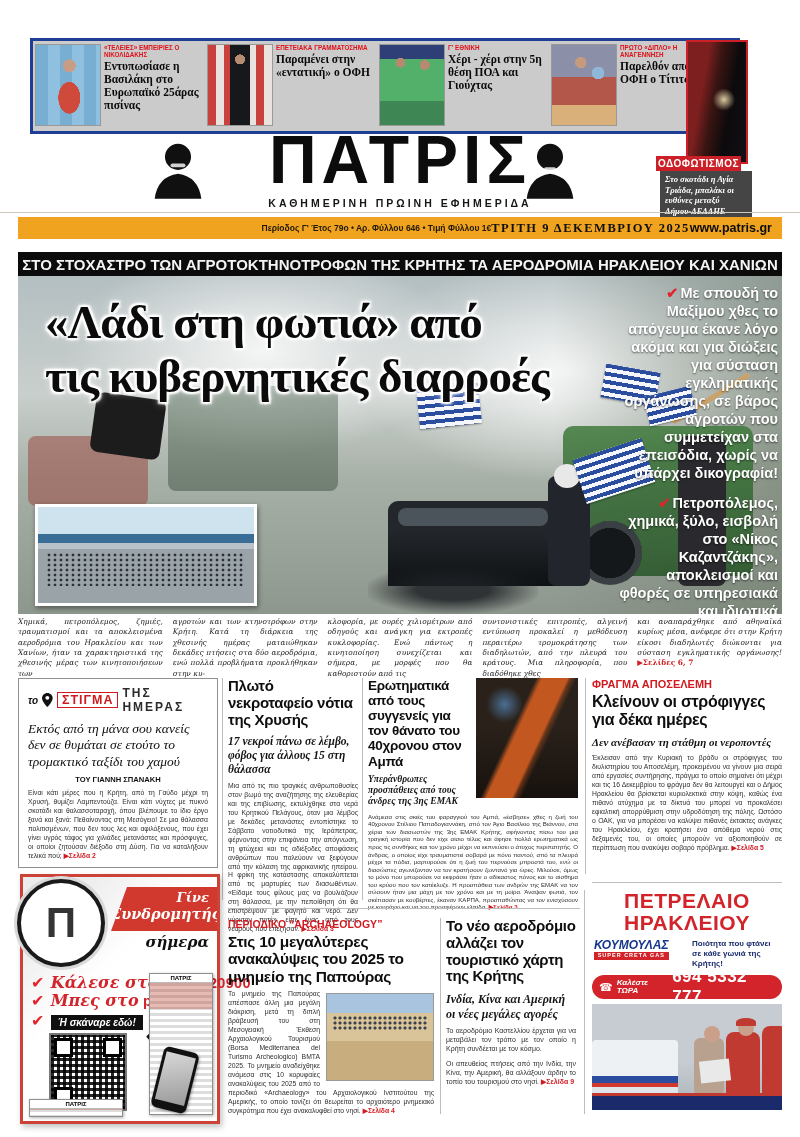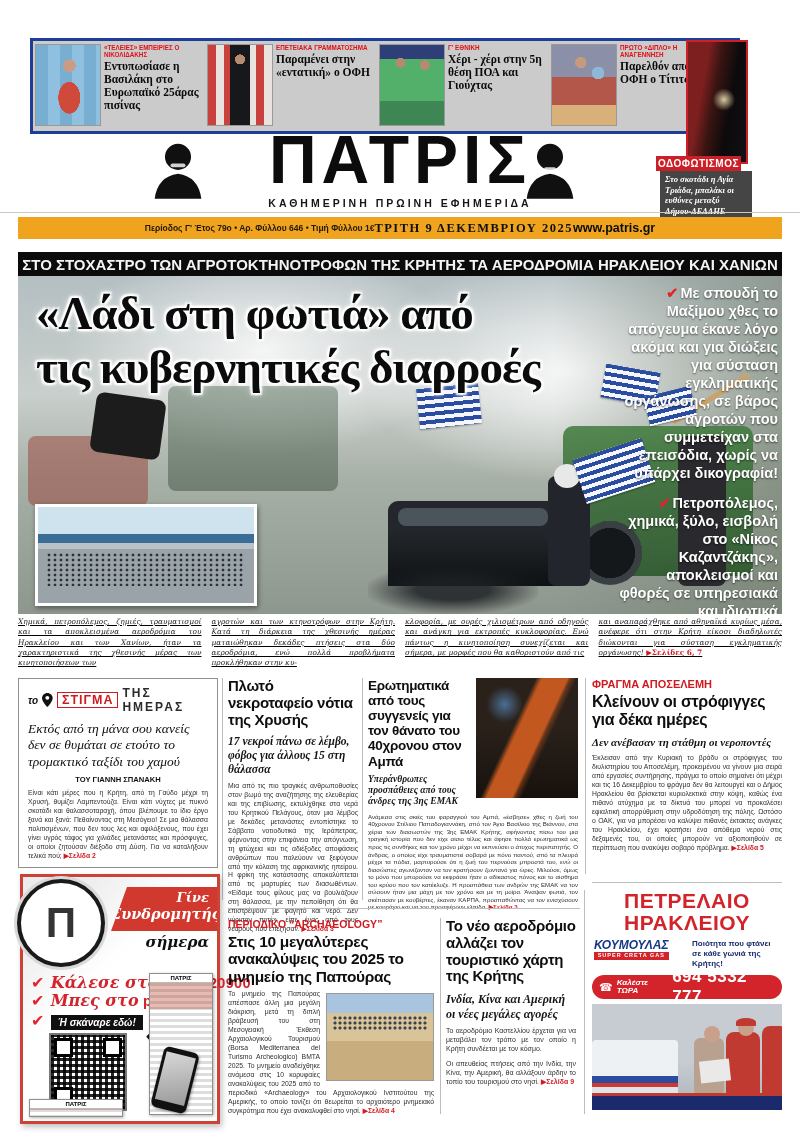--- a/index.html
+++ b/index.html
@@ -40,21 +40,21 @@
   #sl-page b{color:#e23a3a;}
   
   #mast-title{left:0;right:0;top:126px;text-align:center;font-size:66px;font-weight:bold;
     letter-spacing:5px;color:#0c0c0c;line-height:1;transform:scaleY(1.04);}
   #mast-sub{left:0;right:0;top:197px;text-align:center;font-size:10.5px;font-weight:bold;letter-spacing:3px;color:#161616;}
   .bust{width:56px;height:62px;}
   #bust-l{left:150px;top:138px;} #bust-r{left:522px;top:138px;}
   #mast-rule{left:0;top:212px;width:800px;border-top:1px solid #cfc8bd;}
   
   #datebar{left:18px;top:217px;width:764px;height:22px;background:#efa31f;display:flex;align-items:center;
-    justify-content:center;padding:0 10px;box-sizing:border-box;}
+    justify-content:flex-end;padding:0 10px;box-sizing:border-box;}
   #dl-issue{font-size:8.5px;font-weight:bold;color:#221807;}
   #dl-date{font-family:"Liberation Serif",serif;font-weight:bold;font-size:12.5px;letter-spacing:1.5px;color:#101010;}
   #dl-site{font-size:12.5px;font-weight:bold;color:#0d0d0d;}
   
   #kickerbar{left:18px;top:252px;width:764px;height:24px;background:#0b0b0b;color:#f4f4f4;display:flex;
     align-items:center;justify-content:center;font-size:15px;font-weight:bold;white-space:nowrap;}
   #hero{left:18px;top:276px;width:764px;height:338px;overflow:hidden;
     background:
       linear-gradient(90deg,transparent 70%,rgba(104,118,100,.5)),
       radial-gradient(ellipse 300px 160px at 72% 28%,rgba(255,255,255,.85),transparent 70%),
@@ -69,21 +69,21 @@
   #hero-hl span{display:block;}
   #hero-bullets{position:absolute;right:4px;top:8px;width:160px;text-align:right;color:#fff;
     font-size:14.5px;line-height:18px;font-weight:bold;text-shadow:0 1px 2px rgba(0,0,0,.6);}
   #hero-bullets .bl{margin-bottom:12px;}
   .chk{color:#e3242b;margin-right:2px;text-shadow:none;}
   #inset{position:absolute;left:17px;top:228px;width:216px;height:96px;border:3px solid #fff;
     box-shadow:1px 2px 5px rgba(0,0,0,.45);
     background:linear-gradient(180deg,#cfe3ee 0 28%,#3a6e96 28% 38%,#b9c2c8 38% 44%,#9aa3a8 44% 100%);}
   #inset:after{content:"";position:absolute;left:4%;top:48%;width:92%;height:34%;
     background-image:radial-gradient(circle at 2px 2px,#20242a 1.2px,transparent 1.7px);background-size:6px 5px;opacity:.9;}
-  #leadgraf{left:18px;top:617px;width:764px;height:56px;display:flex;gap:10px;text-decoration:underline;}
+  #leadgraf{left:18px;top:617px;width:764px;height:56px;display:flex;gap:10px;}
   #leadgraf p{flex:1;margin:0;font-family:"DejaVu Serif",serif;font-style:italic;font-size:7.4px;
     line-height:1.4;text-align:justify;color:#1c1c1c;}
   .pr{color:#d11a20;font-weight:bold;font-style:normal;}
   
   .vline{position:absolute;width:1px;background:#bdbdbd;}
   .hline{position:absolute;height:1px;background:#bdbdbd;}
   #stigma{left:18px;top:678px;width:200px;height:190px;border:1px solid #909090;padding:7px 9px;box-sizing:border-box;}
   #st-head{display:flex;align-items:center;gap:4px;}
   #st-to{font-style:italic;font-weight:bold;font-size:10px;color:#111;}
   #st-label{color:#d11a20;border:1px solid #d11a20;padding:0 4px;font-weight:bold;font-size:12.5px;letter-spacing:1px;}
@@ -253,34 +253,35 @@
     <div class="blob" style="left:530px;top:200px;width:42px;height:110px;background:#22262c;"></div>
     <div class="blob" style="left:536px;top:188px;width:26px;height:24px;background:#e8e8e8;border-radius:50%;"></div>
     <div class="blob" style="left:660px;top:160px;width:48px;height:150px;background:#2a2a2e;"></div>
     <div class="blob" style="left:648px;top:120px;width:90px;height:5px;background:#caa36a;transform:rotate(-32deg);"></div>
     <div class="blob" style="left:350px;top:290px;width:170px;height:48px;background:radial-gradient(ellipse,#1d2024 30%,transparent 75%);opacity:.85;"></div>
     <div class="flag" style="left:400px;top:110px;width:62px;height:40px;transform:rotate(-6deg);"></div>
     <div class="flag" style="left:585px;top:92px;width:55px;height:34px;transform:rotate(10deg);"></div>
     <div class="flag" style="left:628px;top:115px;width:48px;height:30px;transform:rotate(-14deg);"></div>
     <div class="flag" style="left:560px;top:172px;width:72px;height:46px;transform:rotate(-18deg);"></div>
     <div id="inset"></div>
-    <h2 id="hero-hl" style="margin:8px;">
+    <h2 id="hero-hl" style="margin:17px;">
       <span>«Λάδι στη φωτιά» από</span>
       <span>τις κυβερνητικές διαρροές</span>
     </h2>
     <div id="hero-bullets">
       <div class="bl"><span class="chk">✔</span><span>Με σπουδή το Μαξίμου χθες το απόγευμα έκανε λόγο ακόμα και για διώξεις για σύσταση εγκληματικής οργάνωσης, σε βάρος αγροτών που συμμετείχαν στα επεισόδια, χωρίς να υπάρχει δικογραφία!</span></div>
       <div class="bl"><span class="chk">✔</span><span>Πετροπόλεμος, χημικά, ξύλο, εισβολή στο «Νίκος Καζαντζάκης», αποκλεισμοί και φθορές σε υπηρεσιακά και ιδιωτικά αυτοκίνητα</span></div>
     </div>
   </div>
 
   <div id="leadgraf" class="abs">
     <p>Χημικά, πετροπόλεμος, ζημιές, τραυματισμοί και τα αποκλεισμένα αεροδρόμια του Ηρακλείου και των Χανίων, ήταν τα χαρακτηριστικά της χθεσινής μέρας των κινητοποιήσεων των</p>
     <p>αγροτών και των κτηνοτρόφων στην Κρήτη. Κατά τη διάρκεια της χθεσινής ημέρας ματαιώθηκαν δεκάδες πτήσεις στα δύο αεροδρόμια, ενώ πολλά προβλήματα προκλήθηκαν στην κυ-</p>
     <p>κλοφορία, με ουρές χιλιομέτρων από οδηγούς και ανάγκη για εκτροπές κυκλοφορίας. Ενώ πάντως η κινητοποίηση συνεχίζεται και σήμερα, με μορφές που θα καθοριστούν από τις</p>
+    <p>συντονιστικές επιτροπές, αλγεινή εντύπωση προκαλεί η μεθόδευση περαιτέρω τρομοκράτησης των διαδηλωτών, από την πλευρά του κράτους. Μια πληροφορία, που διαδόθηκε χθες</p>
     <p><span>και αναπαράχθηκε από αθηναϊκά κυρίως μέσα, ανέφερε ότι στην Κρήτη είκοσι διαδηλωτές διώκονται για σύσταση εγκληματικής οργάνωσης!</span> <span class="pr">▶Σελίδες 6, 7</span></p>
   </div>
 
   <div id="stigma" class="abs">
     <div id="st-head">
       <span id="st-to">το</span>
       <svg width="12" height="16" viewBox="0 0 12 16">
           <path d="M6 0C2.7 0 0 2.6 0 5.8 0 10 6 16 6 16s6-6 6-10.2C12 2.6 9.3 0 6 0z" fill="#111"></path>
           <circle cx="6" cy="5.6" r="2.2" fill="#fff"></circle>
         </svg>

